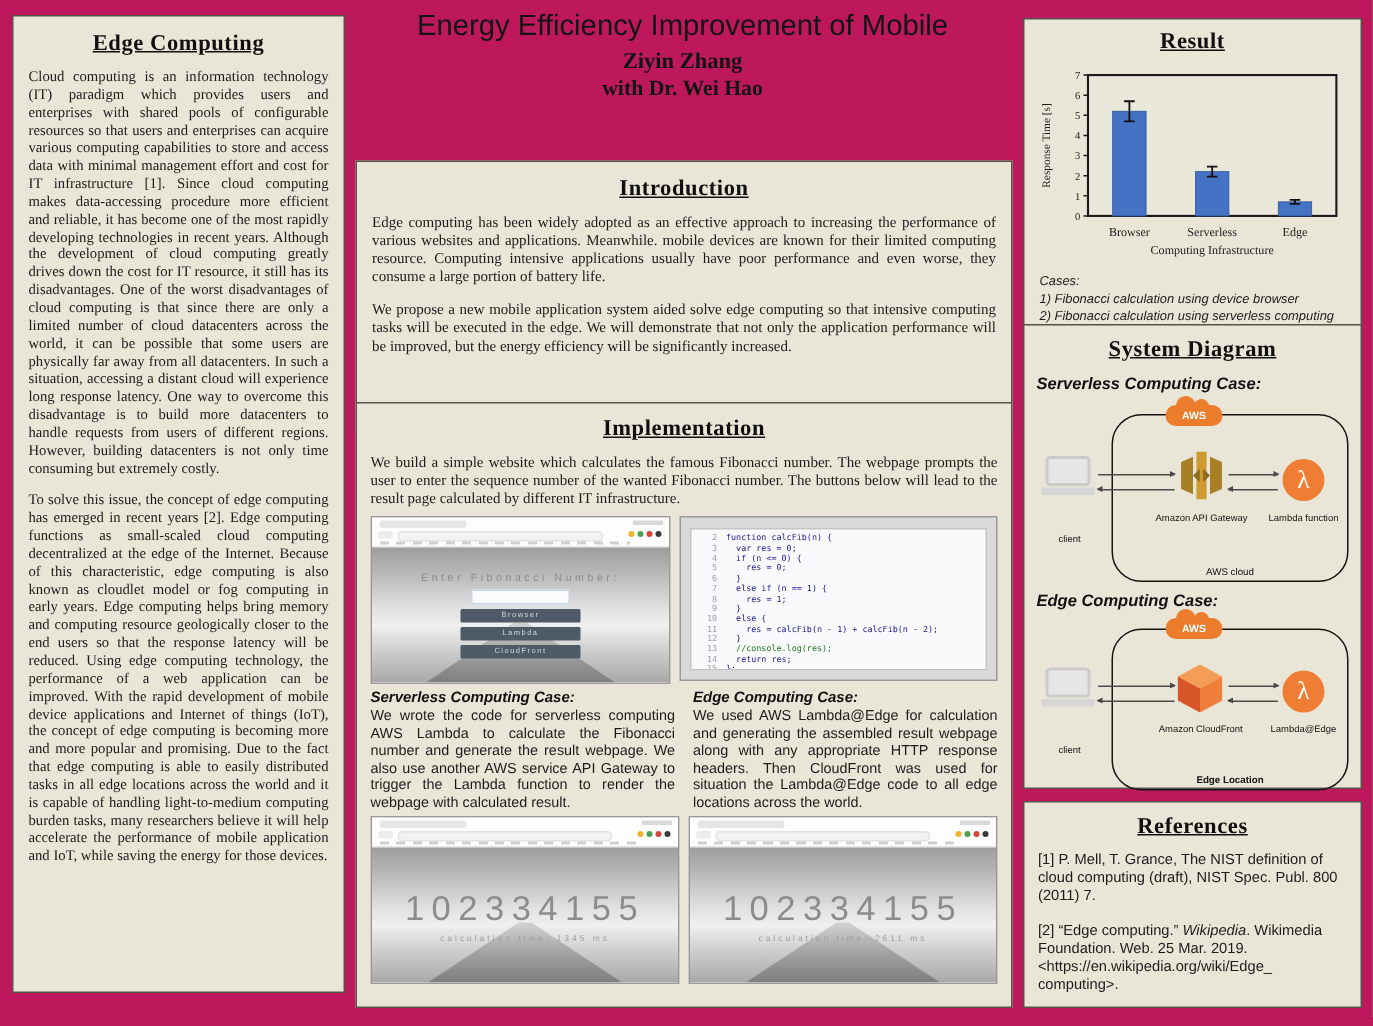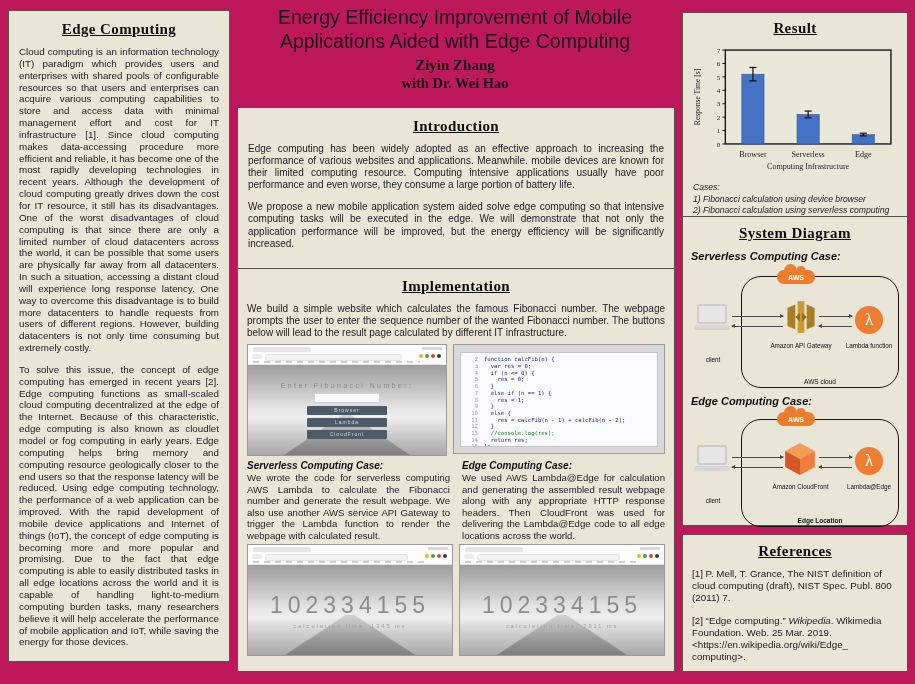--- a/index.html
+++ b/index.html
@@ -1,21 +1,21 @@
 <!DOCTYPE html>
 <html><head>
 <meta charset="utf-8">
 <style>
   html,body{margin:0;padding:0;}
   body{font-family:"Liberation Sans",sans-serif;background:#9a957c;}
   .poster{position:relative;width:915px;height:684px;background:#be185d;overflow:hidden;}
   .box{position:absolute;background:#e9e6d8;border:1.6px solid #56524a;box-sizing:border-box;padding:8px 10px;}
   .box-heading{font-family:"Liberation Serif",serif;font-weight:bold;font-size:15px;text-align:center;
     text-decoration:underline;margin:2px 0 8px;color:#0f0f0f;letter-spacing:.4px;}
-  .body-text{font-size:9.8px;line-height:1.21;text-align:justify;color:#1b1b1b;margin:0 0 10px;}
+  .body-text{font-size:9.8px;line-height:1.21;text-align:justify;color:#1b1b1b;margin:0 0 10px;font-family:Liberation Serif, serif;}
 
   
   .left-col{left:8px;top:10px;width:222px;height:652px;}
 
   
   .title-block{position:absolute;left:235px;top:6px;width:440px;text-align:center;color:#141414;}
   .poster-title{font-size:19.5px;line-height:1.22;}
   .poster-author{font-family:"Liberation Serif",serif;font-weight:bold;font-size:15px;margin-top:3px;}
   .poster-advisor{font-family:"Liberation Serif",serif;font-weight:bold;font-size:14.5px;margin-top:1px;}
 
@@ -111,21 +111,20 @@
 
   <section class="box left-col">
     <h2 class="box-heading">Edge Computing</h2>
     <p class="body-text">Cloud computing is an information technology (IT) paradigm which provides users and enterprises with shared pools of configurable resources so that users and enterprises can acquire various computing capabilities to store and access data with minimal management effort and cost for IT infrastructure [1]. Since cloud computing makes data-accessing procedure more efficient and reliable, it has become one of the most rapidly developing technologies in recent years. Although the development of cloud computing greatly drives down the cost for IT resource, it still has its disadvantages. One of the worst disadvantages of cloud computing is that since there are only a limited number of cloud datacenters across the world, it can be possible that some users are physically far away from all datacenters. In such a situation, accessing a distant cloud will experience long response latency. One way to overcome this disadvantage is to build more datacenters to handle requests from users of different regions. However, building datacenters is not only time consuming but extremely costly.</p>
     <p class="body-text">To solve this issue, the concept of edge computing has emerged in recent years [2]. Edge computing functions as small-scaled cloud computing decentralized at the edge of the Internet. Because of this characteristic, edge computing is also known as cloudlet model or fog computing in early years. Edge computing helps bring memory and computing resource geologically closer to the end users so that the response latency will be reduced. Using edge computing technology, the performance of a web application can be improved. With the rapid development of mobile device applications and Internet of things (IoT), the concept of edge computing is becoming more and more popular and promising. Due to the fact that edge computing is able to easily distributed tasks in all edge locations across the world and it is capable of handling light-to-medium computing burden tasks, many researchers believe it will help accelerate the performance of mobile application and IoT, while saving the energy for those devices.</p>
   </section>
 
   <header class="title-block">
     <div class="poster-title">
       <div>Energy Efficiency Improvement of Mobile</div>
-      <div>Applications Aided with Edge Computing</div>
     </div>
     <div class="poster-author">Ziyin Zhang</div>
     <div class="poster-advisor">with Dr. Wei Hao</div>
   </header>
 
   <section class="box intro-box">
     <h2 class="box-heading">Introduction</h2>
     <p class="body-text">Edge computing has been widely adopted as an effective approach to increasing the performance of various websites and applications. Meanwhile. mobile devices are known for their limited computing resource. Computing intensive applications usually have poor performance and even worse, they consume a large portion of battery life.</p>
     <p class="body-text">We propose a new mobile application system aided solve edge computing so that intensive computing tasks will be executed in the edge. We will demonstrate that not only the application performance will be improved, but the energy efficiency will be significantly increased.</p>
   </section>
@@ -181,21 +180,21 @@
       </div>
     </div>
 
     <div class="case-row">
       <div class="case-col">
         <div class="case-heading">Serverless Computing Case:</div>
         <p class="case-body">We wrote the code for serverless computing AWS Lambda to calculate the Fibonacci number and generate the result webpage. We also use another AWS service API Gateway to trigger the Lambda function to render the webpage with calculated result.</p>
       </div>
       <div class="case-col">
         <div class="case-heading">Edge Computing Case:</div>
-        <p class="case-body">We used AWS Lambda@Edge for calculation and generating the assembled result webpage along with any appropriate HTTP response headers. Then CloudFront was used for delivering the Lambda@Edge code to all edge locations across the world.</p>
+        <p class="case-body">We used AWS Lambda@Edge for calculation and generating the assembled result webpage along with any appropriate HTTP response headers. Then CloudFront was used for situation the Lambda@Edge code to all edge locations across the world.</p>
       </div>
     </div>
 
     <div class="shot-row">
       <div class="mini-browser result-screen">
         <div class="mb-chrome">
           <div class="mb-tab"></div>
           <div class="mb-winbtns"></div>
           <div class="mb-nav"></div>
           <div class="mb-url"></div>

